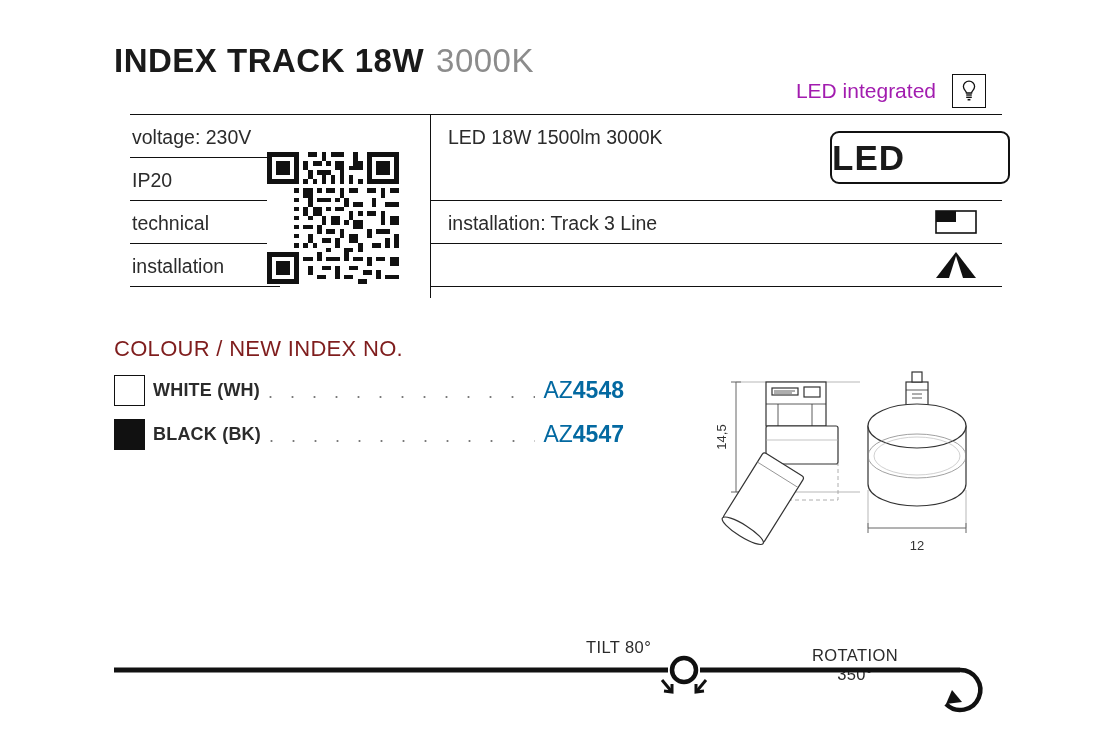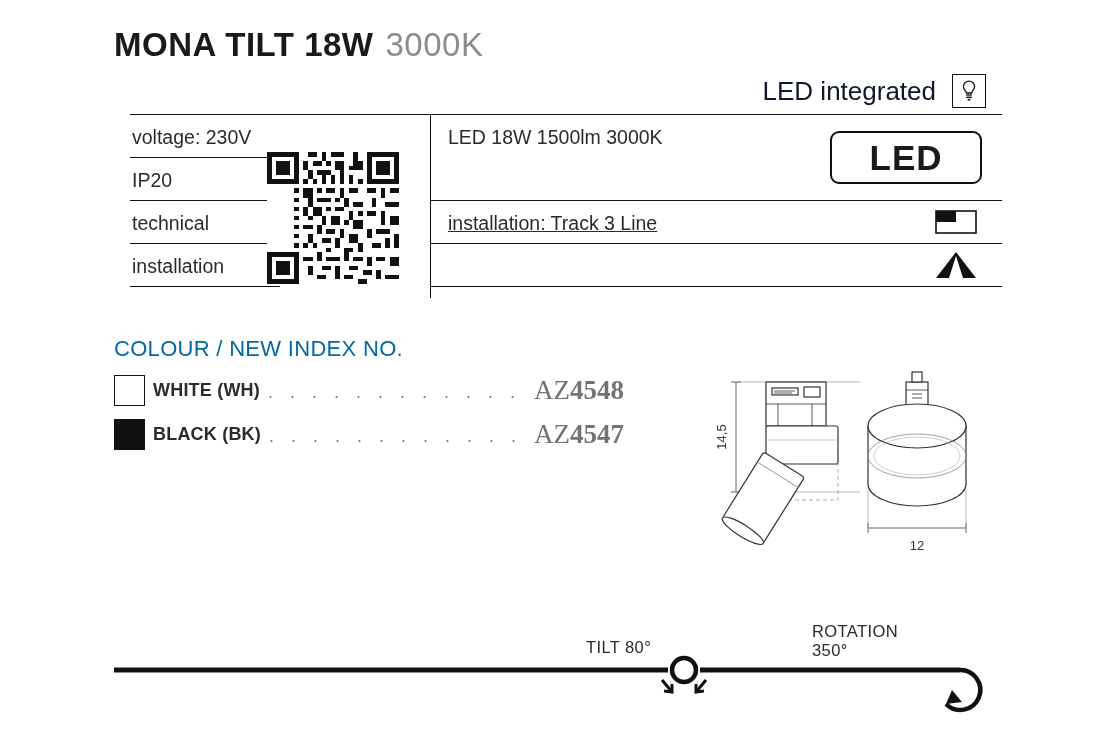--- a/index.html
+++ b/index.html
@@ -21,30 +21,31 @@
     left: 114px; top: 26px;
     display: flex; align-items: baseline; gap: 12px;
   }
   #title-main {
     font-size: 33px; font-weight: bold; letter-spacing: 0.5px;
     color: #1a1a1a;
   }
   #title-sub {
     font-size: 33px; font-weight: normal; letter-spacing: 0.5px;
     color: #8c8c8c;
+    margin-top: 16px;
   }
 
   
   #led-integrated-row {
     position: absolute;
     right: 114px; top: 74px;
     display: flex; align-items: center; gap: 16px;
   }
   #led-integrated-label {
-    font-size: 26px; color: #0f172a;
+    font-size: 21px; color: #a21caf;
   }
   .bulb-box {
     width: 34px; height: 34px;
     border: 1.6px solid #111;
     display: flex; align-items: center; justify-content: center;
   }
 
   
   #spec-table {
     position: absolute;
@@ -62,30 +63,30 @@
   }
 
   
   #lc-voltage { left: 2px;  top: 12px; }
   #lc-ip20    { left: 2px;  top: 55px; }
   #lc-tech    { left: 2px;  top: 98px; }
   #lc-spec    { left: 2px;  top: 141px; }
 
   
   #rc-led     { left: 318px; top: 12px; }
-  #rc-install { left: 318px; top: 98px; text-decoration: underline; }
+  #rc-install { left: 318px; top: 98px; }
   #rc-beam    { left: 318px; top: 141px; }
 
   
   #led-badge {
     position: absolute;
     left: 700px; top: 17px;
-    width: 152px; height: 53px;
+    width: 180px; height: 53px;
     border: 2.2px solid #111; border-radius: 9px;
-    display: flex; align-items: center; justify-content: center;
+    display: flex; align-items: center; justify-content: flex-start;
     font-size: 35px; font-weight: bold; letter-spacing: 1px;
   }
   
   #track-icon {
     position: absolute; left: 800px; top: 95px;
     width: 52px; height: 26px;
   }
   
   #beam-icon {
     position: absolute; left: 800px; top: 136px;
@@ -95,21 +96,21 @@
   
   #qrcode {
     position: absolute;
     left: 267px; top: 152px;
     width: 132px; height: 132px;
   }
 
   
   #colour-heading {
     position: absolute; left: 114px; top: 336px;
-    font-size: 22px; color: #0369a1; letter-spacing: 0.3px;
+    font-size: 22px; color: #7f1d1d; letter-spacing: 0.3px;
   }
   .colour-row {
     position: absolute; left: 114px;
     display: flex; align-items: center;
     width: 510px;
   }
   #colour-row-0 { top: 375px; }
   #colour-row-1 { top: 419px; }
   .swatch {
     width: 31px; height: 31px;
@@ -121,41 +122,41 @@
     margin-left: 8px; white-space: nowrap; letter-spacing: 0.2px;
   }
   .dots {
     flex: 1 1 auto;
     margin: 0 8px;
     overflow: hidden; white-space: nowrap;
     font-size: 18px; color: #7a7a7a; letter-spacing: 6px;
     position: relative; top: 2px;
   }
   .index-no {
-    font-size: 27px; color: #737373; white-space: nowrap; font-family: Liberation Serif, serif;
+    font-size: 23px; color: #0369a1; white-space: nowrap;
   }
   .index-no .idx-prefix { font-weight: normal; }
   .index-no .idx-digits { font-weight: bold; }
 
   
   #drawing { position: absolute; left: 700px; top: 360px; width: 320px; height: 240px; }
 
   
   #bottom-area { position: absolute; left: 0; top: 618px; width: 880px; height: 114px; }
   .bottom-label {
     position: absolute; font-size: 16.5px; color: #2b2b2b; letter-spacing: 0.4px;
   }
   #tilt-label { left: 586px; top: 20px; }
-  #rotation-label { left: 812px; top: 4px; }
+  #rotation-label { left: 812px; top: 28px; text-align: center; }
 </style>
 </head>
 <body>
 
 <div id="title-row">
-  <span id="title-main">MONA TILT 18W</span>
+  <span id="title-main">INDEX TRACK 18W</span>
   <span id="title-sub">3000K</span>
 </div>
 
 <div id="led-integrated-row">
   <span id="led-integrated-label">LED integrated</span>
   <span class="bulb-box">
     <svg width="20" height="24" viewBox="0 0 20 24">
       <path d="M10 2.2c-3.1 0-5.6 2.4-5.6 5.4 0 2.1 1.1 3.3 2 4.3.6.7 1 1.2 1 2.1h5.2c0-.9.4-1.4 1-2.1.9-1 2-2.2 2-4.3 0-3-2.5-5.4-5.6-5.4z" fill="none" stroke="#111" stroke-width="1.3"></path>
       <rect x="7.2" y="15.3" width="5.6" height="1.4" fill="#111"></rect>
       <rect x="7.2" y="17.6" width="5.6" height="1.4" fill="#111"></rect>

